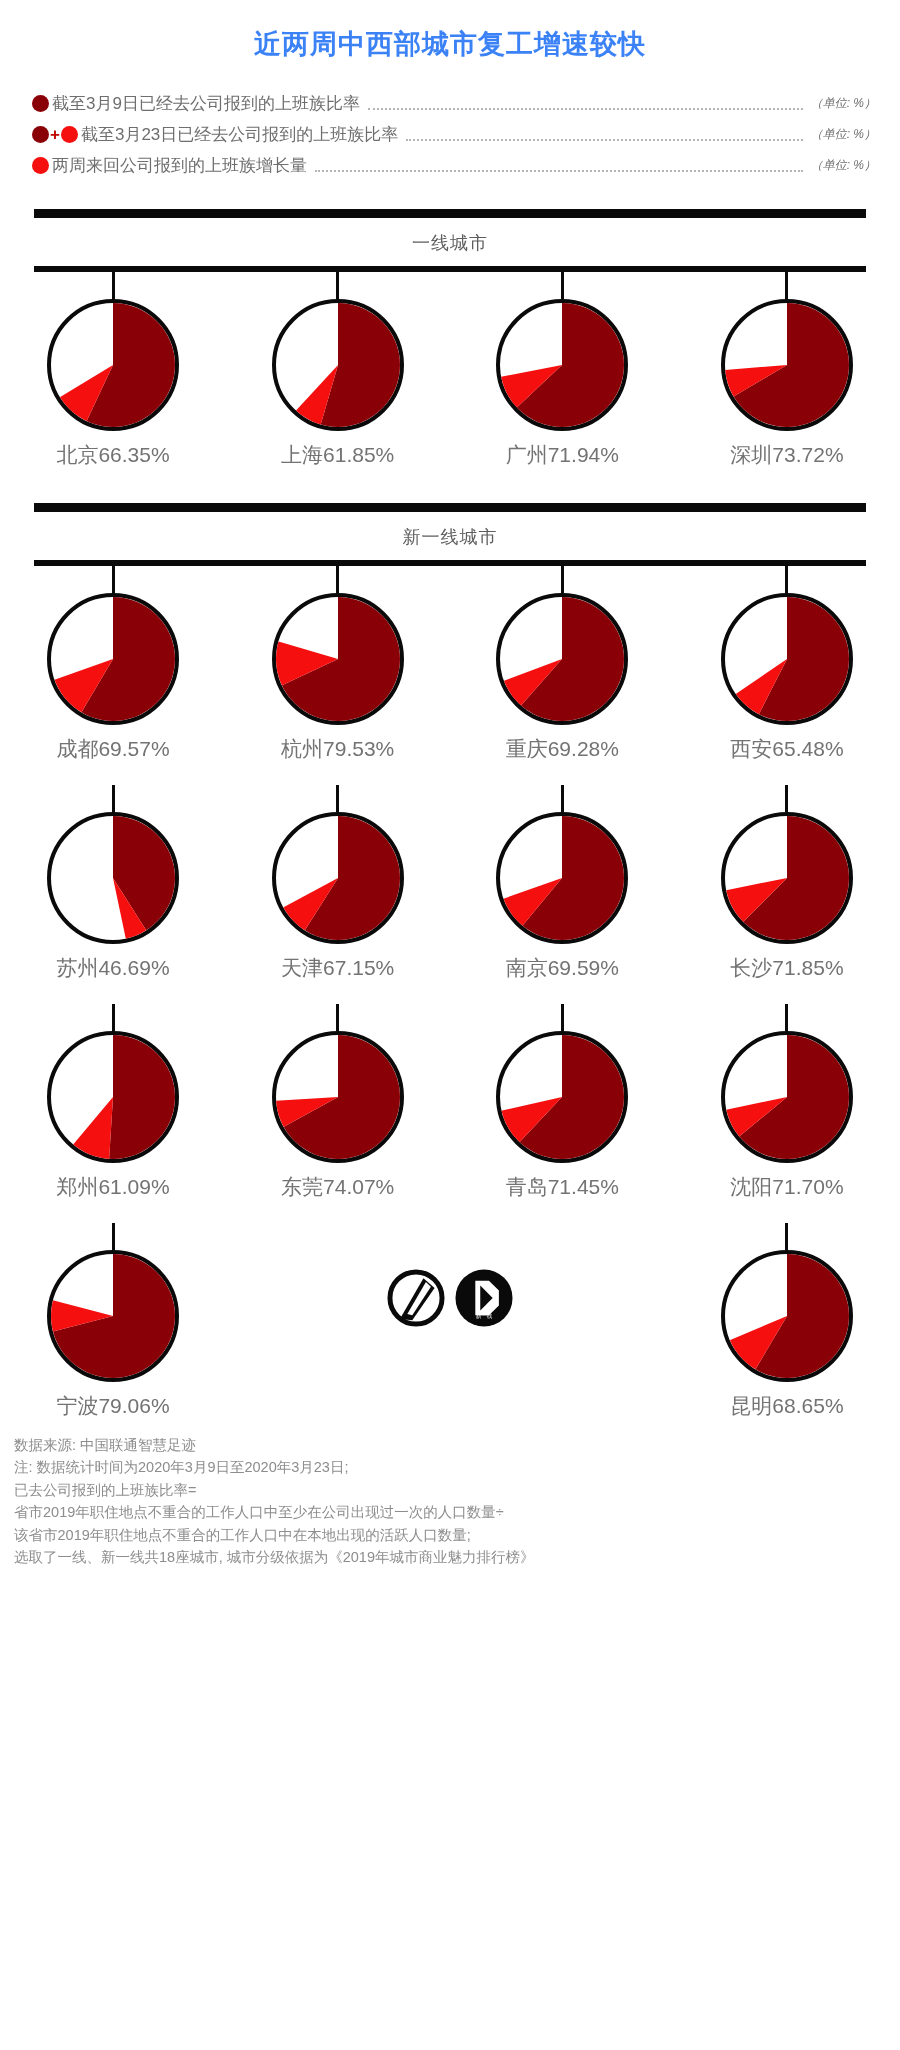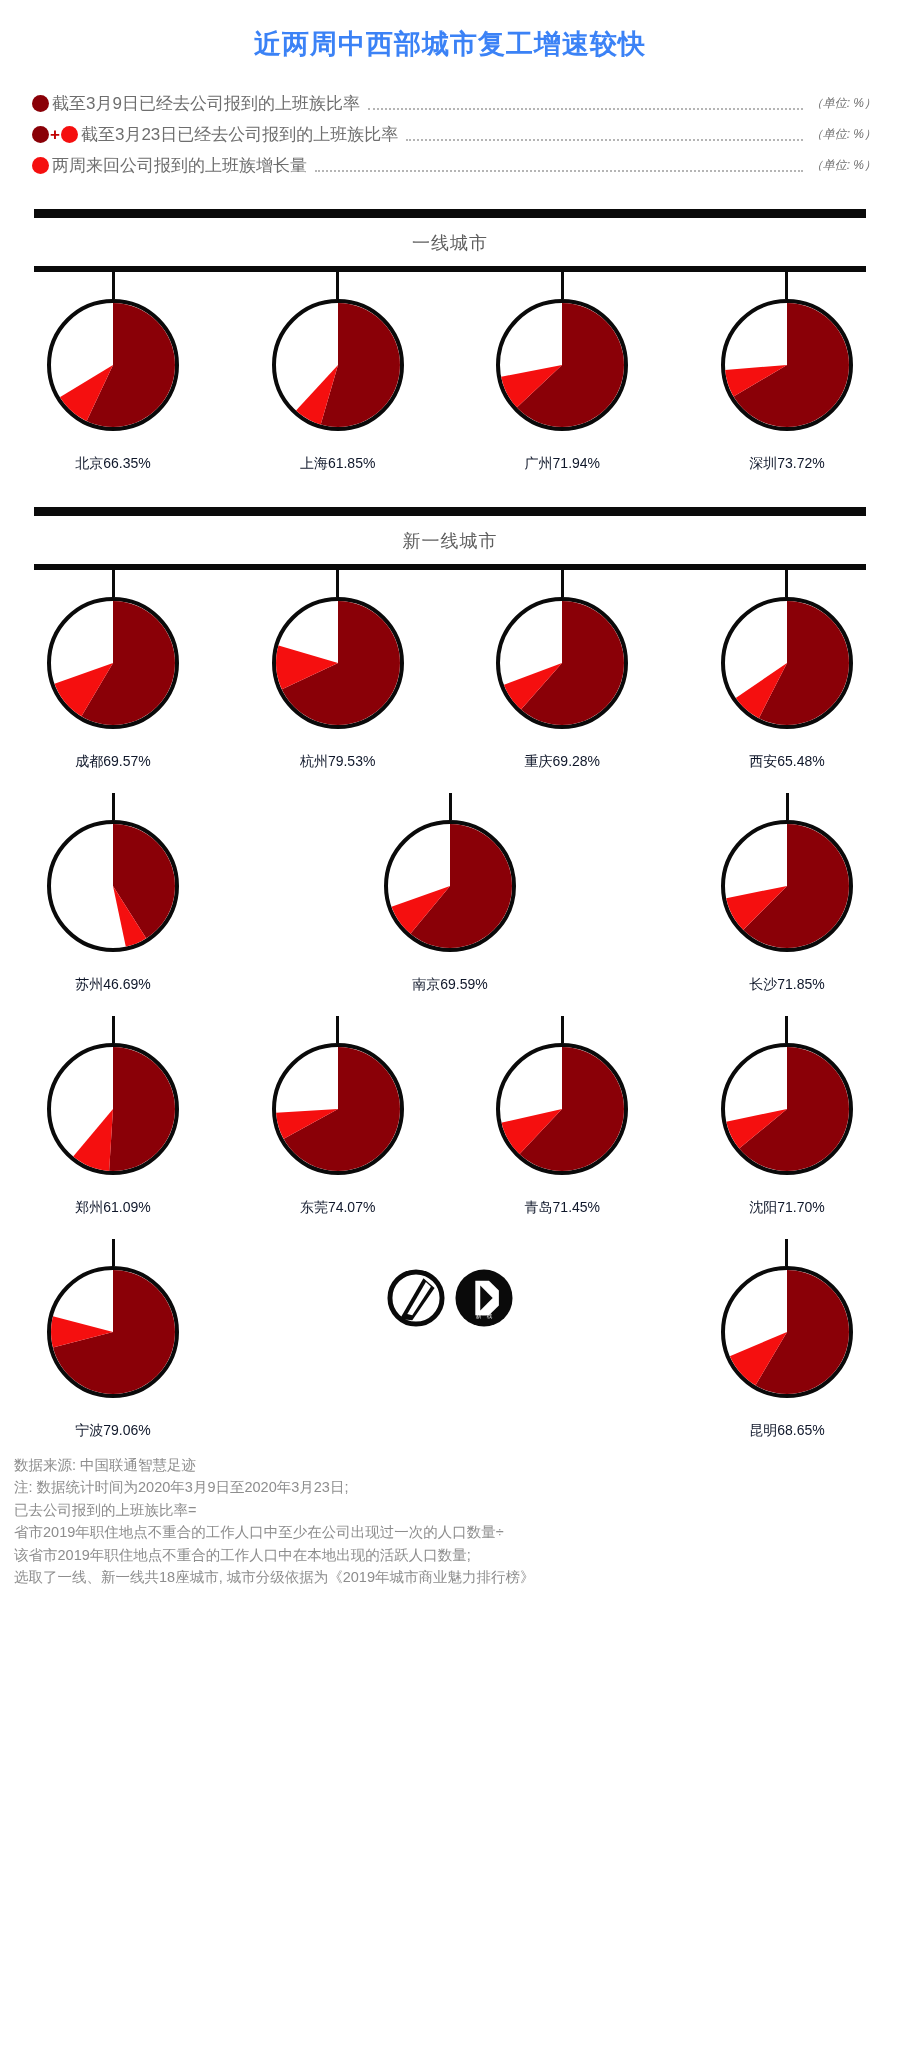--- a/index.html
+++ b/index.html
@@ -53,21 +53,21 @@
   }
   .stem{width:3px;height:27px;background:#0a0a0a;}
   .pie-wrap{position:relative;width:132px;height:132px;}
   .pie{
     position:absolute;inset:0;border-radius:50%;
     border:4px solid #0a0a0a;box-sizing:border-box;
     background:#ffffff;overflow:hidden;
   }
   .pie svg{position:absolute;left:-4px;top:-4px;}
   .city{
-    margin-top:24px;font-size:14px;color:#0f172a;white-space:nowrap;
+    margin-top:10px;font-size:21px;color:#737373;white-space:nowrap;
   }
 
   .row-spacer{height:34px;}
 
   
   .logos{
     position:absolute;display:flex;align-items:center;gap:6px;
   }
   .logo-a,.logo-b{width:62px;height:62px;}
 
@@ -228,20 +228,32 @@
             <div class="stem"></div>
             <div class="pie-wrap">
               <div class="pie">
             <svg width="132" height="132" viewBox="0 0 132 132">
               <path d="M66,66 L66,0 A66,66 0 0,1 101.36456846861381,121.72564308313298 Z" fill="#8a0007"></path>
               <path d="M66,66 L101.36456846861381,121.72564308313298 A66,66 0 0,1 79.62751028824488,130.57779001594727 Z" fill="#f50f0f"></path>
             </svg>
           </div>
             </div>
             <div class="city">苏州46.69%</div>
+          </div>
+      <div class="cell">
+            <div class="stem"></div>
+            <div class="pie-wrap">
+              <div class="pie">
+            <svg width="132" height="132" viewBox="0 0 132 132">
+              <path d="M66,66 L66,0 A66,66 0 1,1 30.63543153138624,121.72564308313301 Z" fill="#8a0007"></path>
+              <path d="M66,66 L30.63543153138624,121.72564308313301 A66,66 0 0,1 7.86666441508175,97.24924469121258 Z" fill="#f50f0f"></path>
+            </svg>
+          </div>
+            </div>
+            <div class="city">天津67.15%</div>
           </div>
       <div class="cell">
             <div class="stem"></div>
             <div class="pie-wrap">
               <div class="pie">
             <svg width="132" height="132" viewBox="0 0 132 132">
               <path d="M66,66 L66,0 A66,66 0 1,1 23.930016676586476,116.85387402320208 Z" fill="#8a0007"></path>
               <path d="M66,66 L23.930016676586476,116.85387402320208 A66,66 0 0,1 3.7764386166836843,88.00519049625942 Z" fill="#f50f0f"></path>
             </svg>
           </div>

